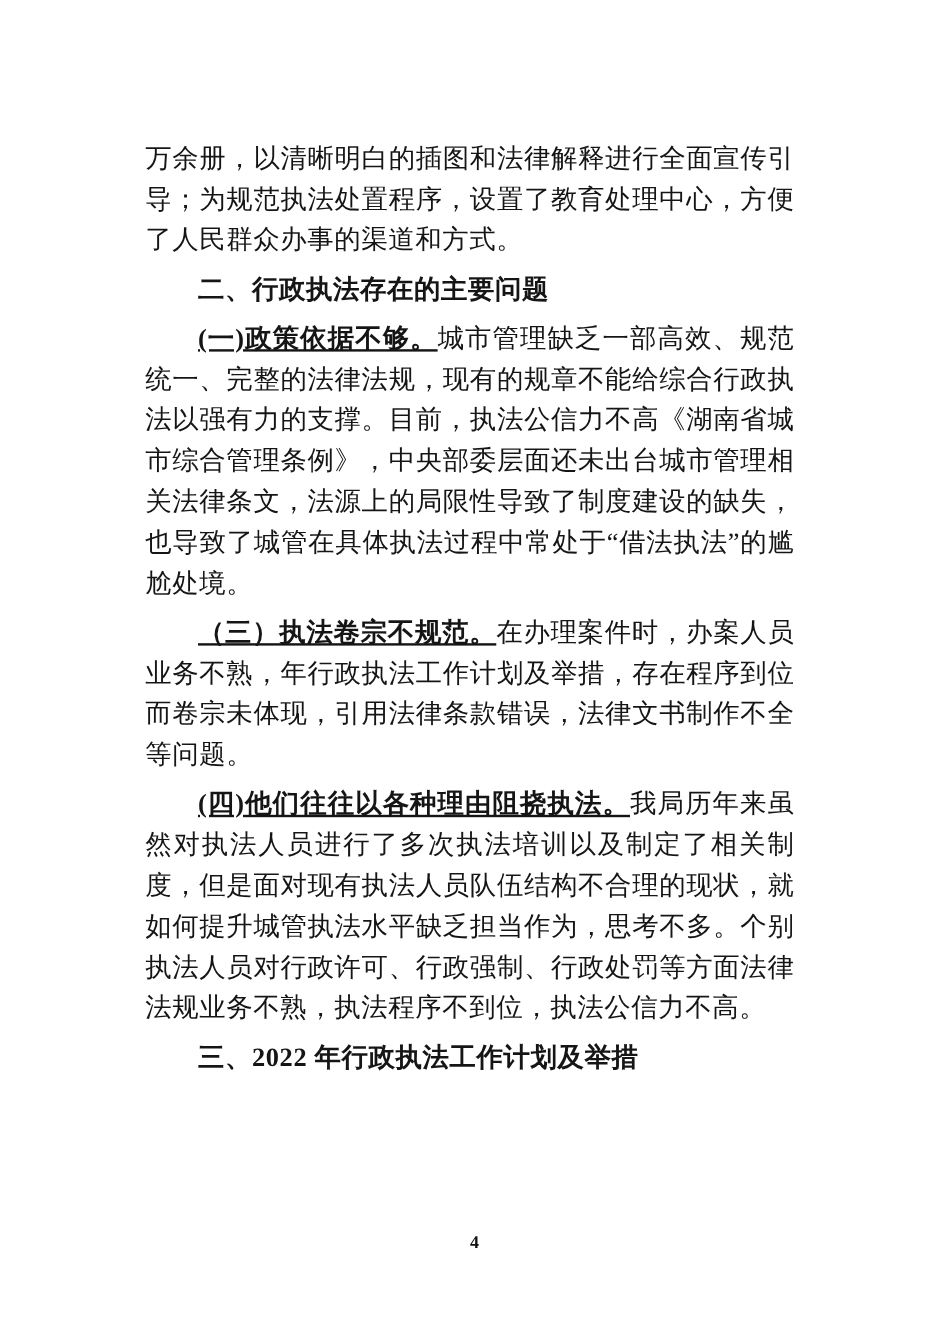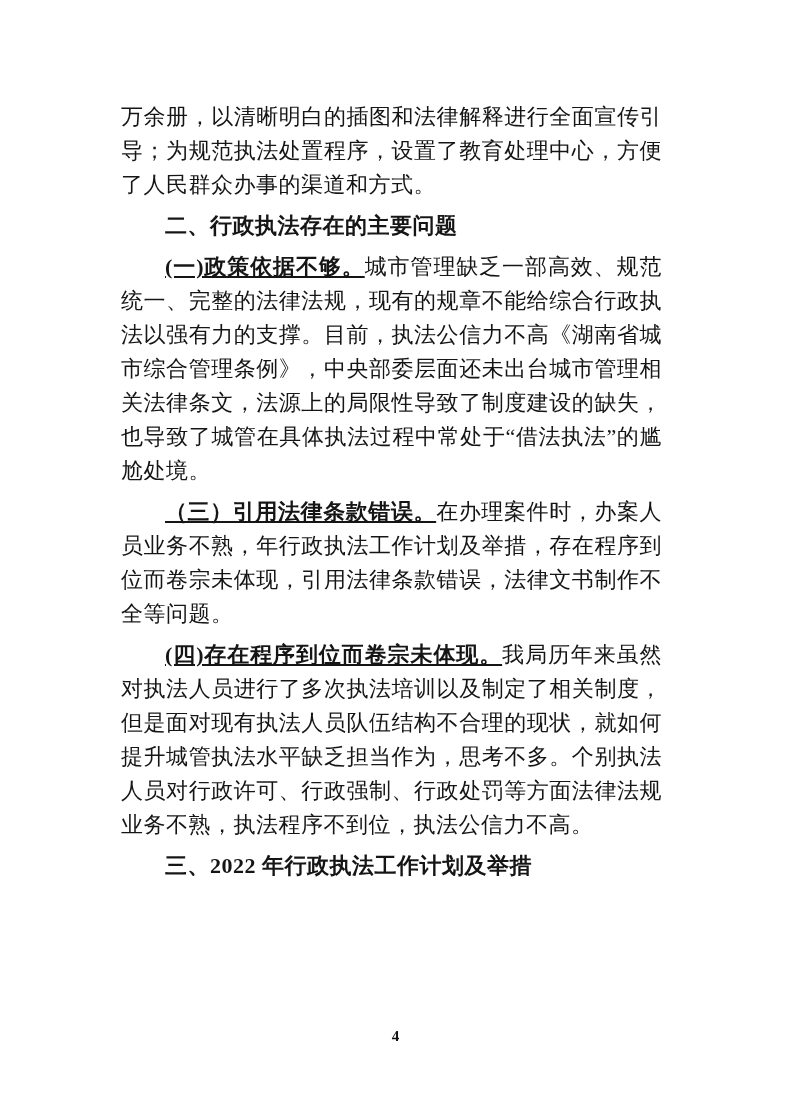--- a/index.html
+++ b/index.html
@@ -34,20 +34,21 @@
   }
   .block {
     margin: 0;
     padding: 0;
   }
   .block + .block {
     margin-top: 7px;
   }
   .para {
     text-indent: 2em;
+    margin-top: 15px;
   }
   .para.continuation {
     text-indent: 0;
   }
   .heading {
     font-weight: bold;
     text-indent: 2em;
   }
   .lead {
     font-weight: bold;
@@ -71,23 +72,23 @@
 
   <div class="content">
 
     <p class="block para continuation"><span>万余册，以清晰明白的插图和法律解释进行全面宣传引导；为规范执法处置程序，设置了教育处理中心，方便了人民群众办事的渠道和方式。</span></p>
 
     <p class="block heading">二、行政执法存在的主要问题</p>
 
     <p class="block para"><b class="lead">(一)政策依据不够。</b><span>城市管理缺乏一部高效、规范统一、完整的法律法规，现有的规章不能给综合行政执法以强有力的支撑。目前，执法公信力不高《湖南省城市综合管理条例》，中央部委层面还未出台城市管理相关法律条文，法源上的局限性导致了制度建设的缺失，也导致了城管在具体执法过程中常处于“借法执法”的尴尬处境。</span></p>
 
 
-    <p class="block para"><b class="lead">（三）引用法律条款错误。</b><span>在办理案件时，办案人员业务不熟，年行政执法工作计划及举措，存在程序到位而卷宗未体现，引用法律条款错误，法律文书制作不全等问题。</span></p>
+    <p class="block para"><b class="lead">（三）执法卷宗不规范。</b><span>在办理案件时，办案人员业务不熟，年行政执法工作计划及举措，存在程序到位而卷宗未体现，引用法律条款错误，法律文书制作不全等问题。</span></p>
 
-    <p class="block para"><b class="lead">(四)存在程序到位而卷宗未体现。</b><span>我局历年来虽然对执法人员进行了多次执法培训以及制定了相关制度，但是面对现有执法人员队伍结构不合理的现状，就如何提升城管执法水平缺乏担当作为，思考不多。个别执法人员对行政许可、行政强制、行政处罚等方面法律法规业务不熟，执法程序不到位，执法公信力不高。</span></p>
+    <p class="block para"><b class="lead">(四)他们往往以各种理由阻挠执法。</b><span>我局历年来虽然对执法人员进行了多次执法培训以及制定了相关制度，但是面对现有执法人员队伍结构不合理的现状，就如何提升城管执法水平缺乏担当作为，思考不多。个别执法人员对行政许可、行政强制、行政处罚等方面法律法规业务不熟，执法程序不到位，执法公信力不高。</span></p>
 
     <p class="block heading">三、2022 年行政执法工作计划及举措</p>
 
   </div>
 
   <div class="footer">
     <span>4</span>
   </div>
 
 </div>

